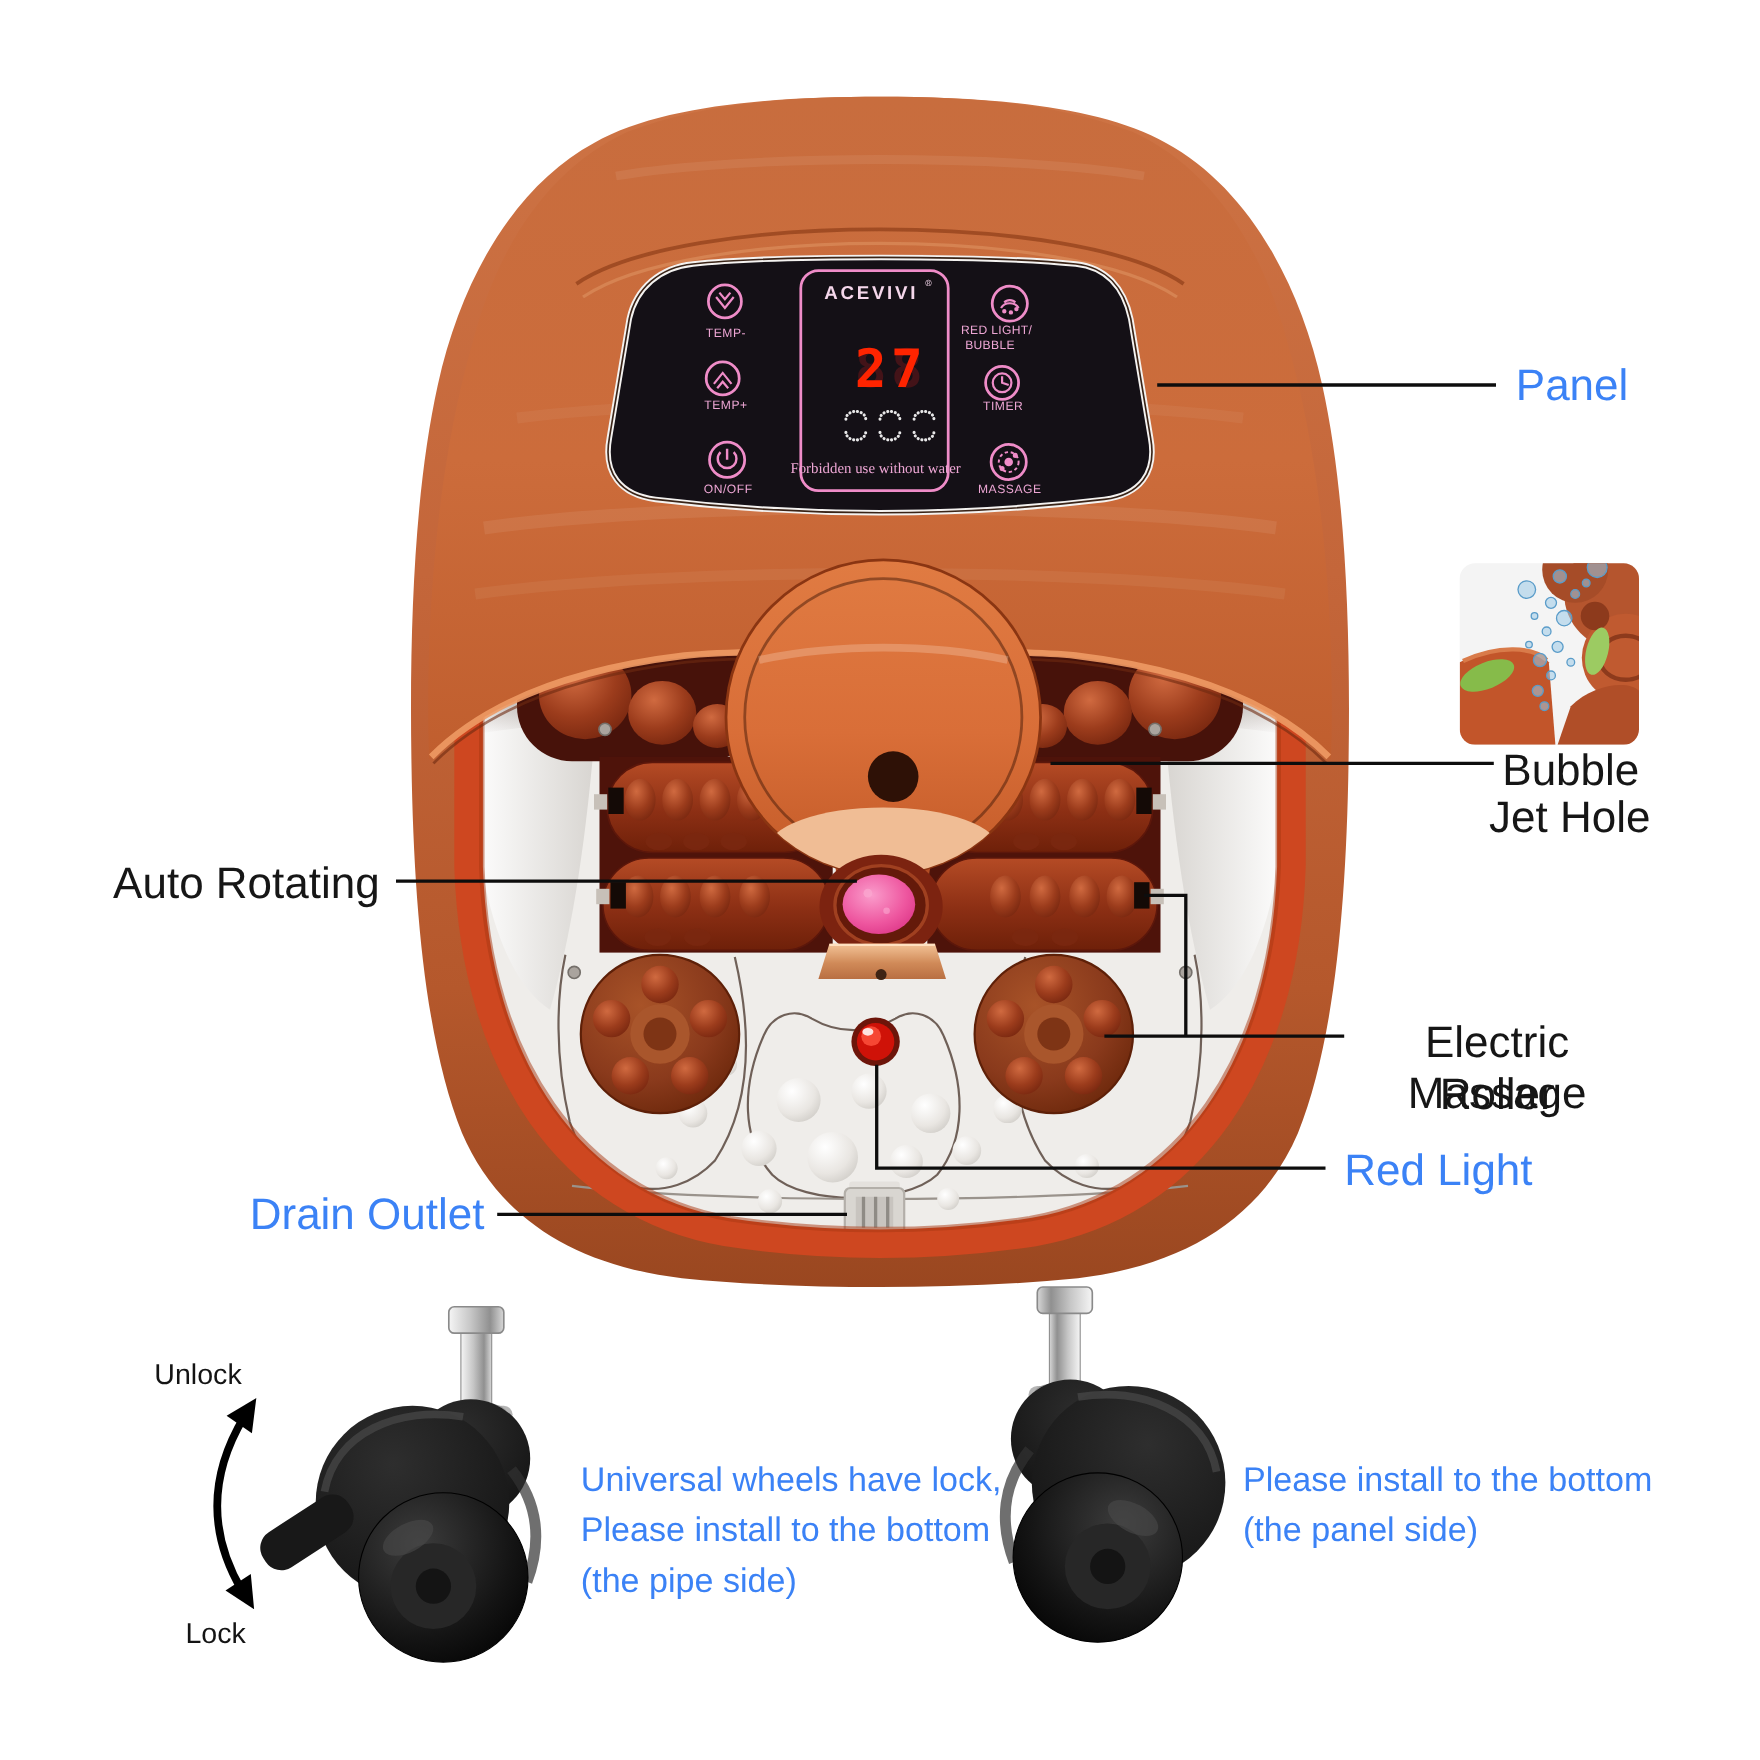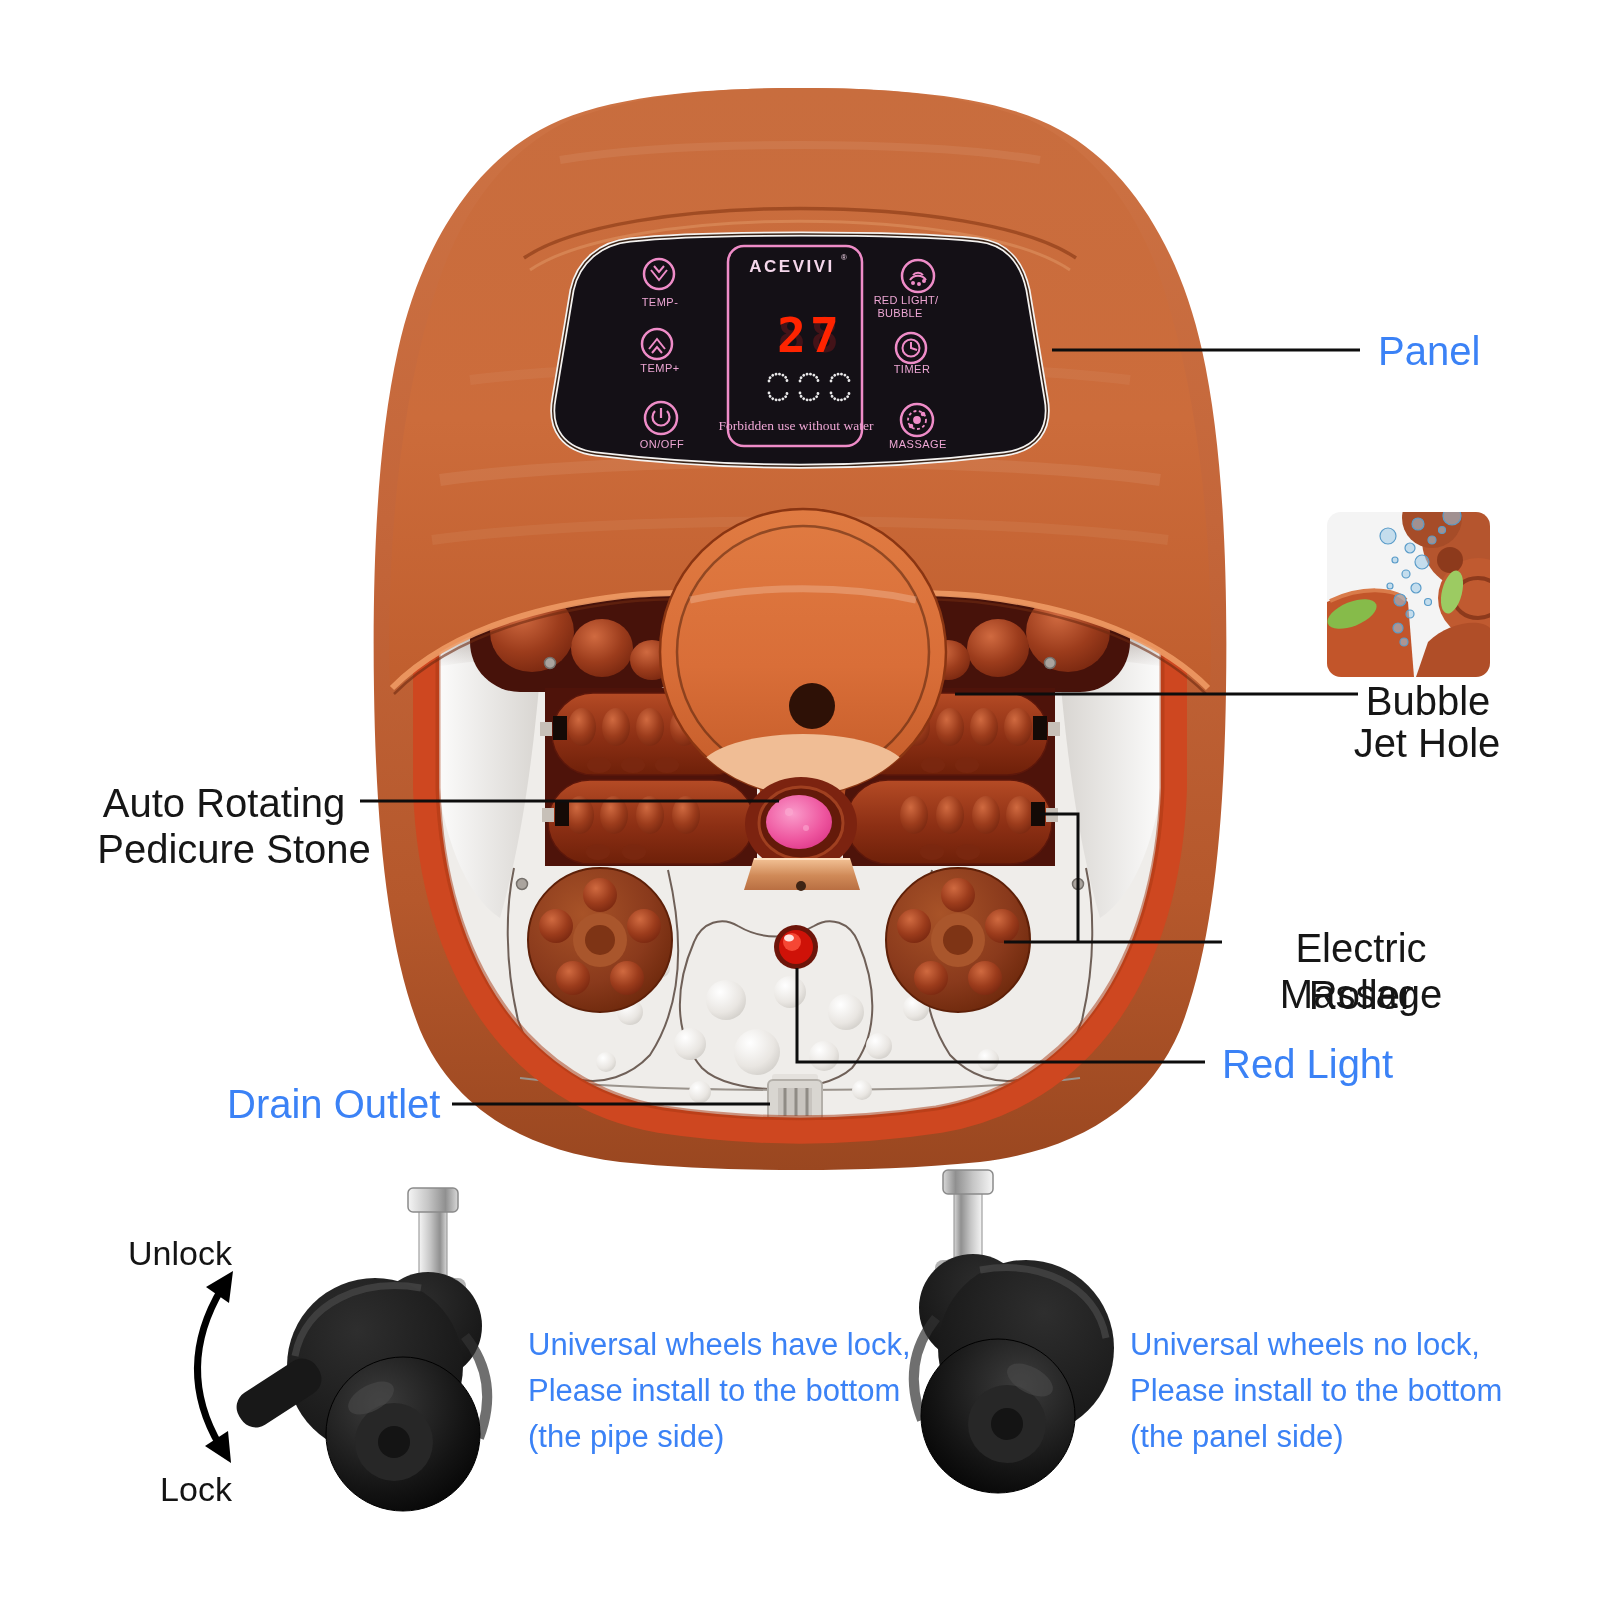--- a/index.html
+++ b/index.html
@@ -2,21 +2,21 @@
 <html><head>
 <meta charset="utf-8">
 <style>
   html,body{margin:0;padding:0;background:#ffffff;}
   .stage{position:relative;width:1600px;height:1600px;background:#fff;
          font-family:"Liberation Sans",sans-serif;overflow:hidden;}
   .art{position:absolute;left:0;top:0;width:1600px;height:1600px;}
   .label{position:absolute;color:#3b82f6;font-size:40px;line-height:46px;white-space:nowrap;}
   .label2{position:absolute;color:#161616;font-size:40px;line-height:46px;text-align:center;transform:translateX(-50%);}
   .note{position:absolute;font-size:31px;line-height:46px;color:#3b82f6;}
-  .wlabel{position:absolute;color:#141414;font-size:34px;transform:translateX(-50%);white-space:nowrap;}
+  .wlabel{position:absolute;color:#141414;font-size:26px;transform:translateX(-50%);white-space:nowrap;}
   svg text{user-select:none;}
 </style>
 </head>
 <body>
 
 <div class="stage">
 
 <svg class="art" viewBox="0 0 1600 1600">
   <defs>
     <linearGradient id="bodyGrad" x1="0" y1="0" x2="0" y2="1">
@@ -414,35 +414,33 @@
     <polygon points="231,1463 228,1431 205,1446" fill="#000000"></polygon>
   </g>
 </svg>
 
 <div class="label" style="left:1378px;top:328px;">Panel</div>
 
 <div class="label2" style="left:1428px;top:678px;">Bubble</div>
 <div class="label2" style="left:1427px;top:720px;">Jet Hole</div>
 
 <div class="label2" style="left:224px;top:780px;">Auto Rotating</div>
-<div class="label2" style="left:234px;top:826px;">Pedicure Stone</div>
 
 <div class="label2" style="left:1361px;top:925px;">Electric Massage</div>
 <div class="label2" style="left:1361px;top:972px;">Roller</div>
 
 <div class="label" style="left:1222px;top:1041px;">Red Light</div>
 <div class="label" style="left:227px;top:1081px;">Drain Outlet</div>
 
 <div class="wlabel" style="left:180px;top:1234px;">Unlock</div>
 <div class="wlabel" style="left:196px;top:1470px;">Lock</div>
 
 <div class="note" style="left:528px;top:1322px;">
   <div>Universal wheels have lock,</div>
   <div>Please install to the bottom</div>
   <div>(the pipe side)</div>
 </div>
 <div class="note" style="left:1130px;top:1322px;">
-  <div>Universal wheels no lock,</div>
   <div>Please install to the bottom</div>
   <div>(the panel side)</div>
 </div>
 
 </div>
 
 </body></html>

